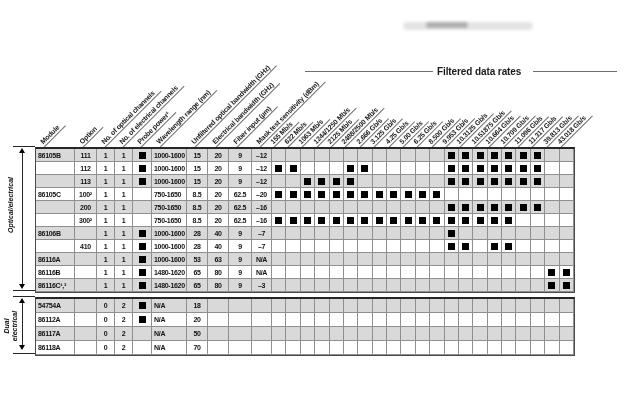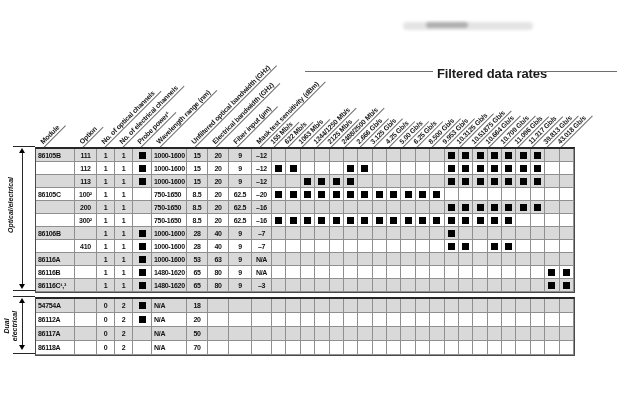--- a/index.html
+++ b/index.html
@@ -9,21 +9,21 @@
   
   .smudge{position:absolute;border-radius:5px;filter:blur(1.5px);}
 
   
   .hdr-label{position:absolute;height:9px;line-height:9px;font-size:7px;font-weight:bold;
              color:#1a1a1a;white-space:nowrap;transform:rotate(-45deg);transform-origin:0 100%;
              border-bottom:1px solid #6e6e6e;padding:0 6px 0 2px;letter-spacing:-0.2px;}
 
   
   .rule{position:absolute;height:1px;background:#6e6e6e;}
-  #fdr-label{position:absolute;font-size:13px;font-weight:bold;color:#1a1a1a;letter-spacing:-0.1px;}
+  #fdr-label{position:absolute;font-size:10px;font-weight:bold;color:#1a1a1a;letter-spacing:-0.1px;}
 
   
   .grid{position:absolute;display:grid;box-sizing:border-box;background:#fff;
         border:1px solid #4a4a4a;border-top:2px solid #262626;}
   .cell{box-sizing:border-box;border-right:1px solid #8f8f8f;border-bottom:1px solid #8f8f8f;
         font-size:7px;font-weight:bold;color:#111;display:flex;align-items:center;
         justify-content:center;letter-spacing:-0.3px;overflow:hidden;white-space:nowrap;}
   .cell.l{justify-content:flex-start;padding-left:2px;}
   .cell.gray{background:#d9d9d9;}
   .sq{width:7px;height:7px;background:#000;display:block;}

